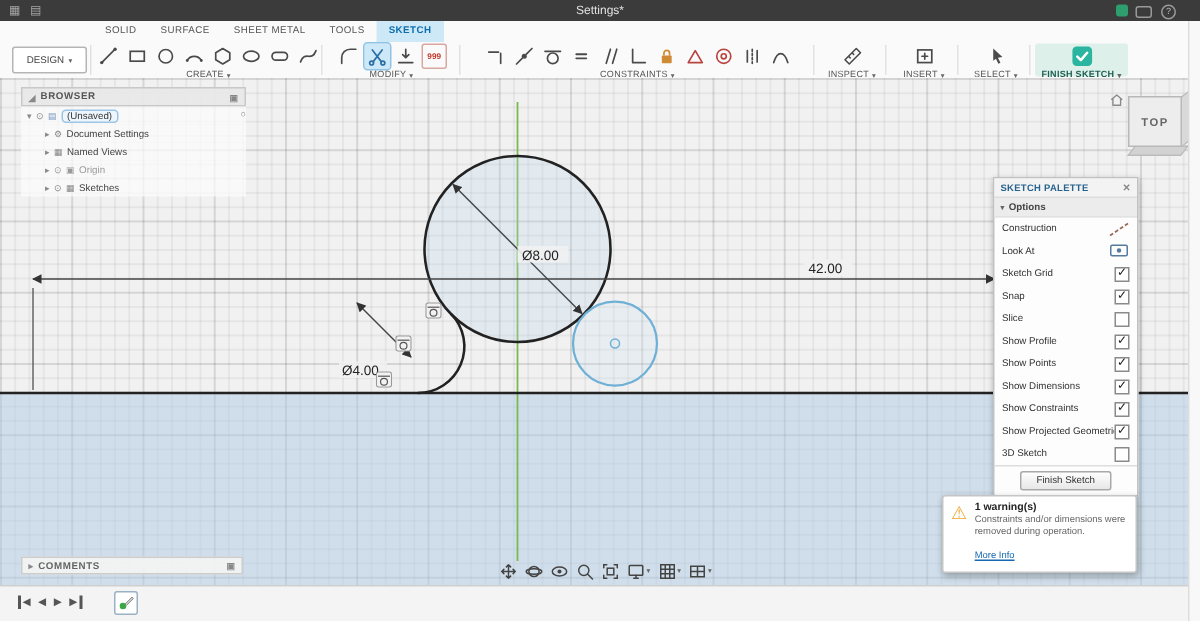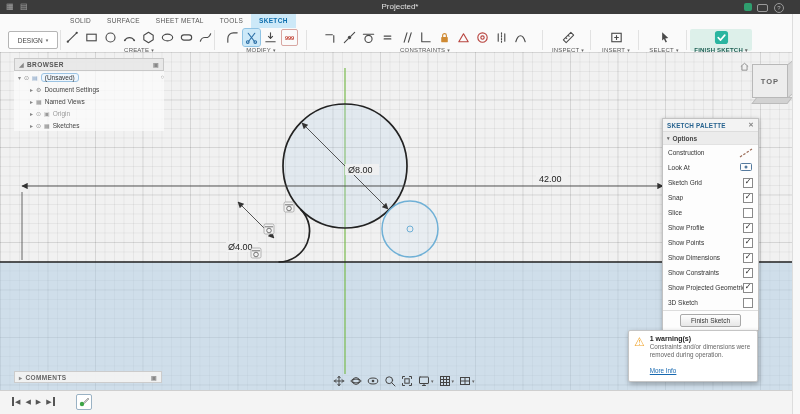--- a/index.html
+++ b/index.html
@@ -99,21 +99,21 @@
   #feature{position:absolute;left:76px;top:3px;width:14px;height:14px;background:#fff;border:1px solid #9ab2c4;border-radius:2px;}
   #feature svg{width:100%;height:100%;display:block;}
   #rightstrip{position:absolute;left:792px;top:14px;width:8px;height:400px;background:#f8f8f8;border-left:1px solid #ddd;}
 </style>
 </head>
 <body>
 
 <div id="titlebar">
   <span class="tb-ic" style="left:6px">▦</span>
   <span class="tb-ic" style="left:20px">▤</span>
-  <div class="title">Projected*</div>
+  <div class="title">Settings*</div>
   <span class="tb-avatar" style="right:48px"></span>
   <span class="tb-bubble" style="right:32px"></span>
   <span class="tb-circle" style="right:16px">?</span>
 </div>
 
 <div id="header">
   <div id="tabs">
     <div class="tab">SOLID</div>
     <div class="tab">SURFACE</div>
     <div class="tab">SHEET METAL</div>

